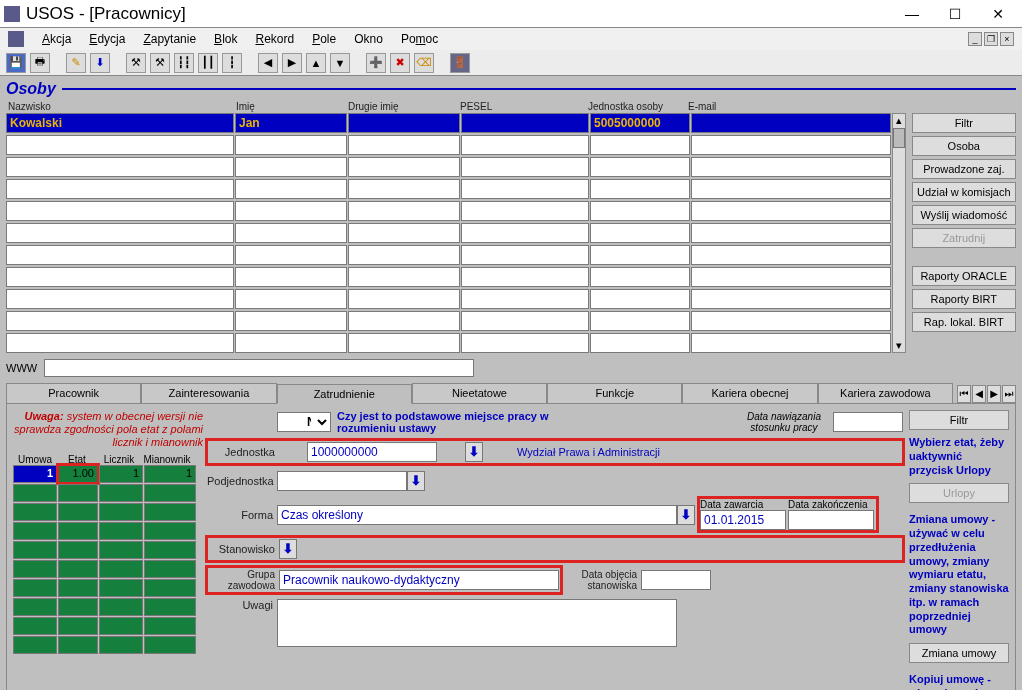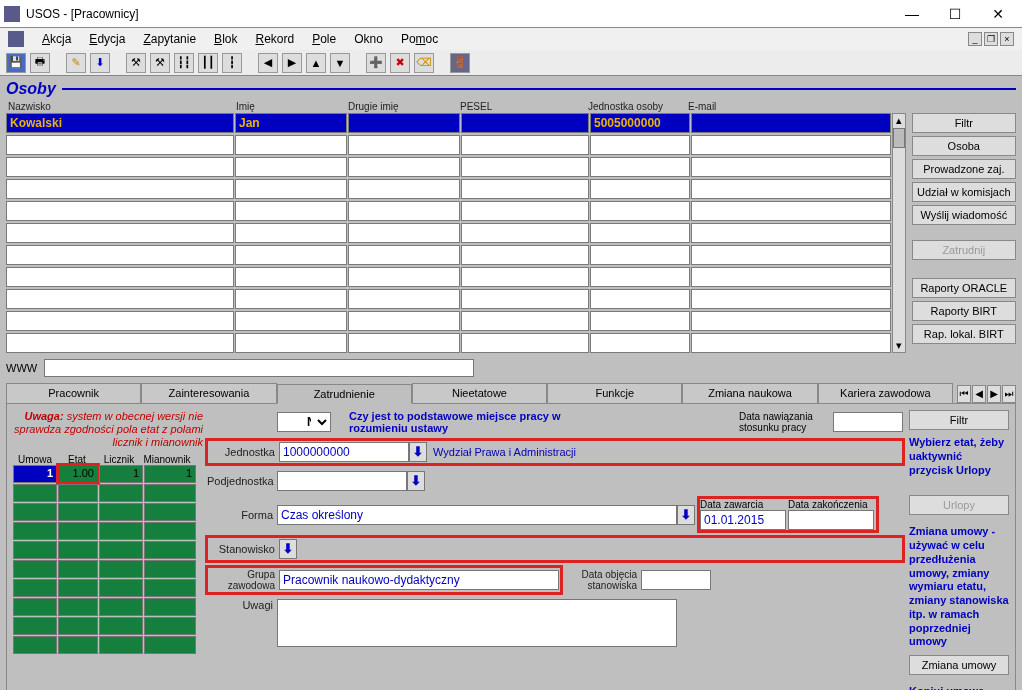--- a/index.html
+++ b/index.html
@@ -1,39 +1,39 @@
 <!DOCTYPE html>
 <html><head>
 <meta charset="utf-8">
 <style>
 * { box-sizing: border-box; margin: 0; padding: 0; font-family: Tahoma, Arial, sans-serif; }
 body { background: #c0c0c0; width: 1022px; height: 690px; overflow: hidden; font-size: 11px; }
 .titlebar { height: 28px; background: #fff; display: flex; align-items: center; padding: 0 4px; border-bottom: 1px solid #888; }
 .titlebar .icon { width: 16px; height: 16px; background: #5a5a8a; margin-right: 6px; }
-.titlebar .ttl { flex: 1; font-size: 12px; }
+.titlebar .ttl { flex: 1; font-size: 17px; }
 .titlebar .winbtns button { width: 40px; height: 24px; background: #fff; border: none; font-size: 14px; cursor: pointer; }
 .menubar { height: 22px; background: #f0f0f0; display: flex; align-items: center; padding: 0 8px; gap: 18px; font-size: 12px; }
 .menubar .m { cursor: pointer; }
 .menubar .m u { text-decoration: underline; }
 .mdibtns { margin-left: auto; display: flex; gap: 2px; }
 .mdibtns span { width: 14px; height: 14px; border: 1px solid #888; background: #ddd; font-size: 9px; text-align: center; line-height: 12px; cursor: pointer; }
 .toolbar { height: 26px; background: #ececec; display: flex; align-items: center; padding: 0 6px; gap: 4px; border-bottom: 1px solid #888; }
 .tbtn { width: 20px; height: 20px; border: 1px solid #999; background: #ddd; cursor: pointer; display: inline-flex; align-items: center; justify-content: center; font-size: 11px; }
 .tsep { width: 8px; }
 .content { padding: 4px 6px 0 6px; background: #bfbfbf; }
 .sectiontitle { color: #0000c0; font-size: 16px; font-style: italic; font-weight: bold; display: flex; align-items: center; }
 .sectiontitle .line { flex: 1; height: 2px; background: #0000c0; margin-left: 6px; }
 .gridhdr { display: flex; color: #222; font-size: 10px; margin-top: 2px; }
 .gridhdr div { padding: 1px 2px; }
 .gridbody { position: relative; }
 .gridrow { display: flex; height: 20px; margin-bottom: 2px; }
 .cell { background: #fff; border: 1px solid #7a7a7a; height: 20px; margin-right: 1px; }
 .cell.sel { background: #0000c0; color: #eab308; font-weight: bold; padding: 2px 3px; font-size: 12px; }
 .sbtn { height: 20px; background: #ddd; border: 1px solid #888; font-size: 11px; cursor: pointer; }
-.sbtn:disabled { color: #999; margin-top: 12px; }
+.sbtn:disabled { color: #999; }
 .sbtn.bold { font-weight: normal; }
 .wwwrow { display: flex; align-items: center; margin: 4px 0 6px 0; }
 .wwwrow .lbl { width: 38px; font-size: 11px; }
 .wwwrow input { flex: 1; max-width: 430px; height: 18px; border: 1px solid #777; background: #fff; padding: 0 3px; font-size: 11px; }
 .tabs { display: flex; gap: 0; position: relative; }
 .tab { flex: 1; height: 20px; border: 1px solid #888; border-bottom: none; background: #c8c8c8; font-size: 11px; text-align: center; line-height: 18px; cursor: pointer; }
 .tab.active { background: #bfbfbf; border-bottom: 1px solid #bfbfbf; position: relative; top: 1px; }
 .tabnav { display: flex; gap: 1px; margin-left: 4px; }
 .tabnav span { width: 14px; height: 18px; border: 1px solid #888; background: #ddd; text-align: center; font-size: 10px; line-height: 16px; cursor: pointer; }
 .tabbody { border: 1px solid #888; background: #bfbfbf; padding: 6px; min-height: 260px; display: flex; }
@@ -248,21 +248,21 @@
     <input type="text" value="" style="">
   </div>
 
   <div style="display:flex;align-items:flex-end;">
     <div class="tabs" style="flex:1;">
       <div class="tab">Pracownik</div>
       <div class="tab">Zainteresowania</div>
       <div class="tab active">Zatrudnienie</div>
       <div class="tab">Nieetatowe</div>
       <div class="tab">Funkcje</div>
-      <div class="tab">Zmiana naukowa</div>
+      <div class="tab">Kariera obecnej</div>
       <div class="tab">Kariera zawodowa</div>
     </div>
     <div class="tabnav">
       <span>⏮</span>
       <span>◀</span>
       <span>▶</span>
       <span>⏭</span>
     </div>
   </div>
 
@@ -341,27 +341,27 @@
           </div>
       </div>
     </div>
 
     <div class="midbox">
       <div class="frow">
         <div style="width:70px"></div>
         <select class="finput" style="width:54px;font-weight:bold;">
           <option>Nie</option>
         </select>
-        <div class="bluetxt" style="margin-left:18px;font-weight:bold;width:230px;">Czy jest to podstawowe miejsce pracy w rozumieniu ustawy</div>
+        <div class="bluetxt" style="margin-left:6px;font-weight:bold;width:230px;">Czy jest to podstawowe miejsce pracy w rozumieniu ustawy</div>
         <div style="flex:1"></div>
-        <div style="font-size:10px;text-align:left;width:90px;">Data nawiązania stosunku pracy</div>
+        <div style="font-size:10px;text-align:center;width:90px;font-style:italic;">Data nawiązania stosunku pracy</div>
         <input class="finput" style="width: 70px; margin-left: 4px;" value="">
       </div>
 
-      <div class="frow redbox" style="padding:2px;">
+      <div class="frow redbox" style="padding:2px;gap:28px;">
         <div class="flbl">Jednostka</div>
         <input class="finput" style="width: 130px;" value="1000000000">
         <div class="ddbtn">⬇</div>
         <div class="bluetxt" style="margin-left:6px;">Wydział Prawa i Administracji</div>
       </div>
 
       <div class="frow">
         <div class="flbl">Podjednostka</div>
         <input class="finput" style="width: 130px;" value="">
         <div class="ddbtn">⬇</div>

